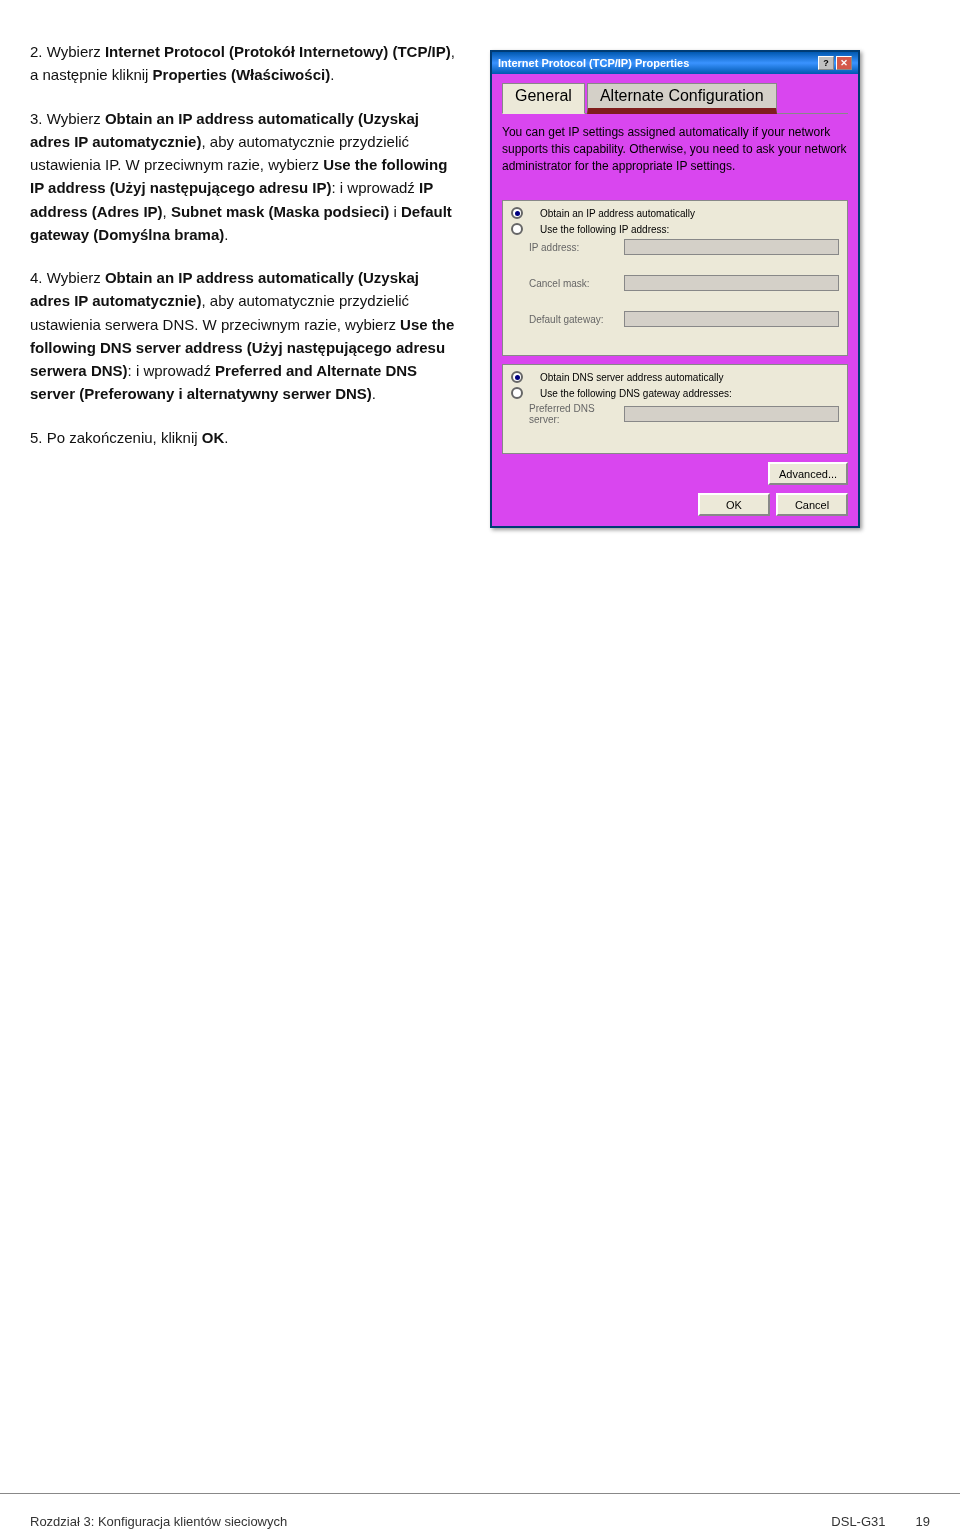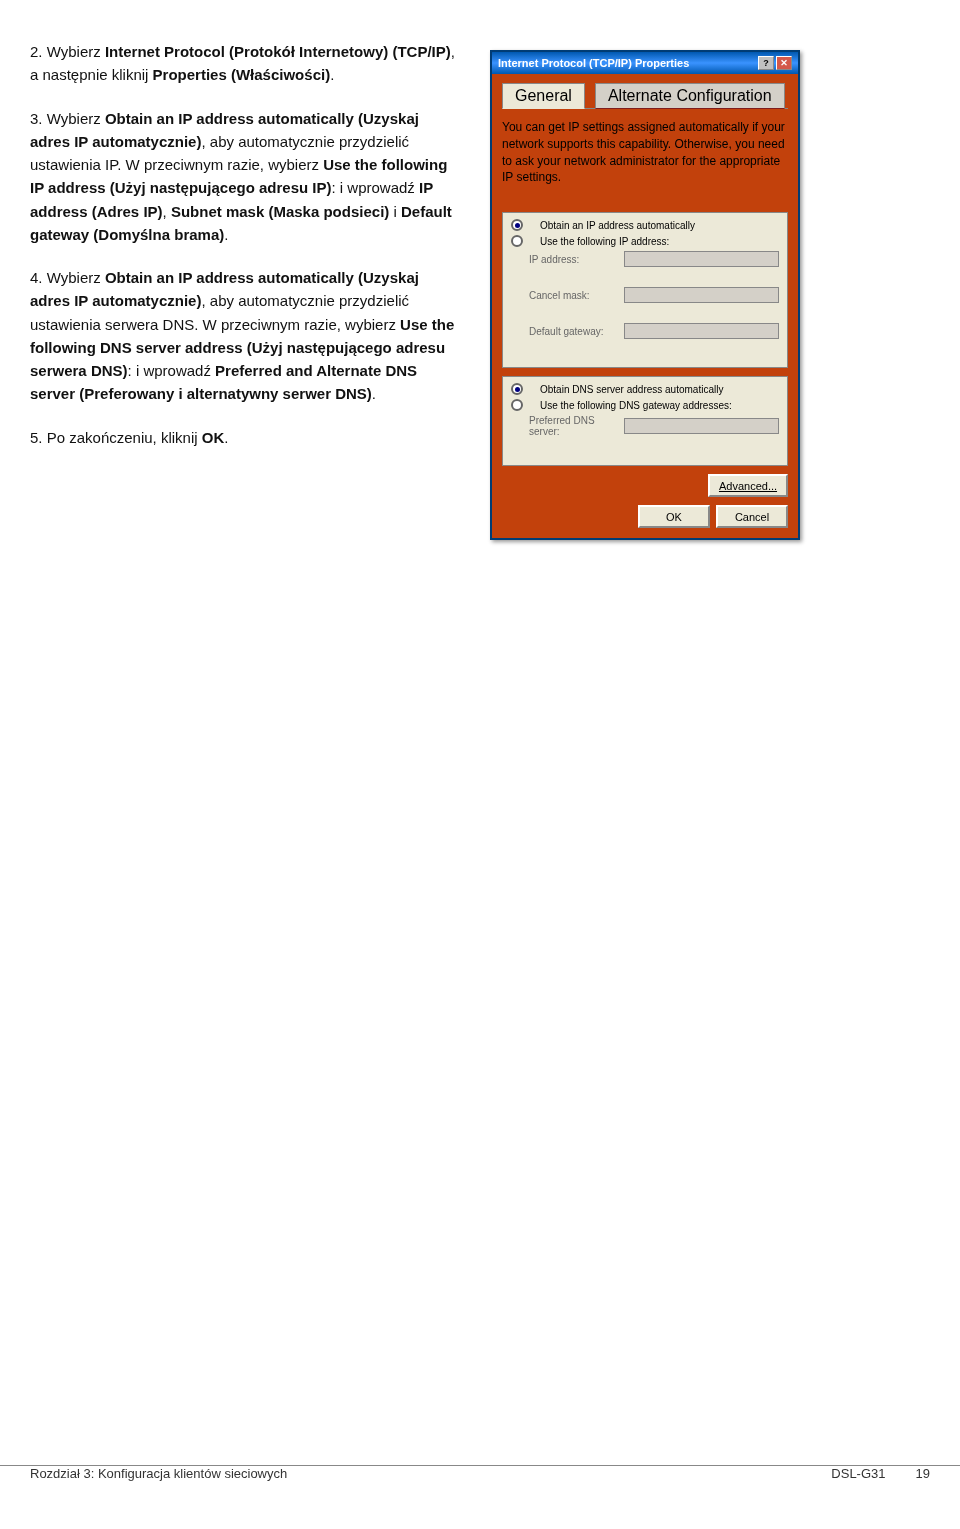--- a/index.html
+++ b/index.html
@@ -29,23 +29,23 @@
       padding-top: 10px;
     }
 
     .step {
       margin-bottom: 20px;
       line-height: 1.55;
     }
 
     
     .dialog-window {
-      width: 310px;
+      width: 370px;
       border: 2px solid #003c74;
-      background: #c2410c;
+      background: #d946ef;
       font-family: Tahoma, Arial, sans-serif;
       font-size: 11px;
       color: #000;
       box-shadow: 2px 2px 4px rgba(0,0,0,0.4);
     }
 
     .dialog-titlebar {
       background: linear-gradient(to bottom, #0058b0 0%, #3a93ff 50%, #0058b0 100%);
       color: #fff;
       padding: 3px 6px;
@@ -110,22 +110,21 @@
     }
 
     .tab.active {
       background: #ECE9D8;
       border-bottom: 1px solid #ECE9D8;
       z-index: 1;
     }
 
     .tab.inactive {
       background: #d4d0c8;
-      border-bottom: 1px solid #7f1d1d;
-      margin-left: 8px;
+      border-bottom: 6px solid #7f1d1d;
     }
 
     .dialog-info-text {
       font-size: 12px;
       line-height: 1.4;
       margin-bottom: 26px;
       color: #000;
     }
 
     .section-box {
@@ -209,39 +208,38 @@
     .advanced-btn {
       width: 80px;
       height: 23px;
       background: #ECE9D8;
       border: 2px solid #888;
       border-top-color: #fff;
       border-left-color: #fff;
       font-size: 11px;
       cursor: pointer;
       font-family: Tahoma, Arial, sans-serif;
-      text-decoration: underline;
     }
 
     .advanced-row {
       display: flex;
       justify-content: flex-end;
       margin-bottom: 4px;
     }
 
     
     .page-footer {
       position: absolute;
       bottom: 0;
       left: 0;
       right: 0;
-      height: 64px;
+      height: 36px;
       border-top: 1px solid #888;
       display: flex;
-      align-items: flex-start;
+      align-items: flex-end;
       justify-content: space-between;
       padding: 0 30px;
       font-size: 13px;
       color: #333;
     }
 
     .footer-right {
       display: flex;
       gap: 30px;
       align-items: center;

